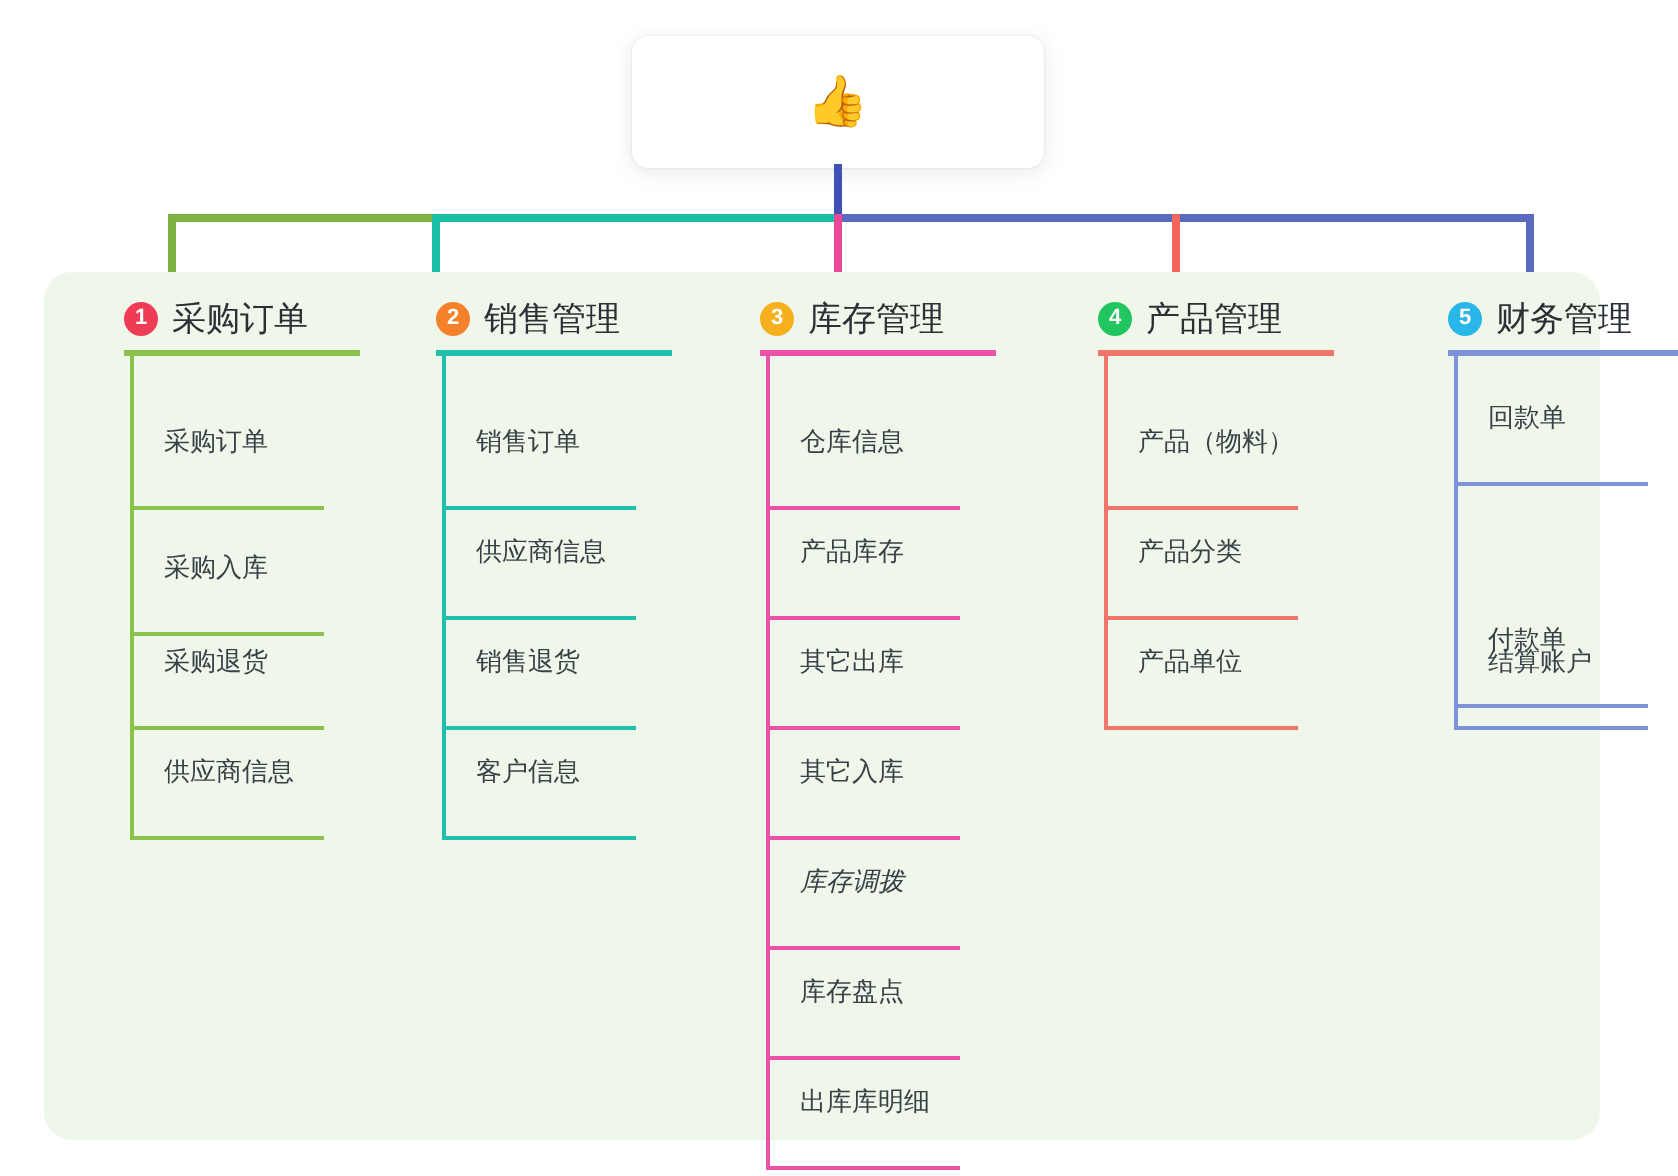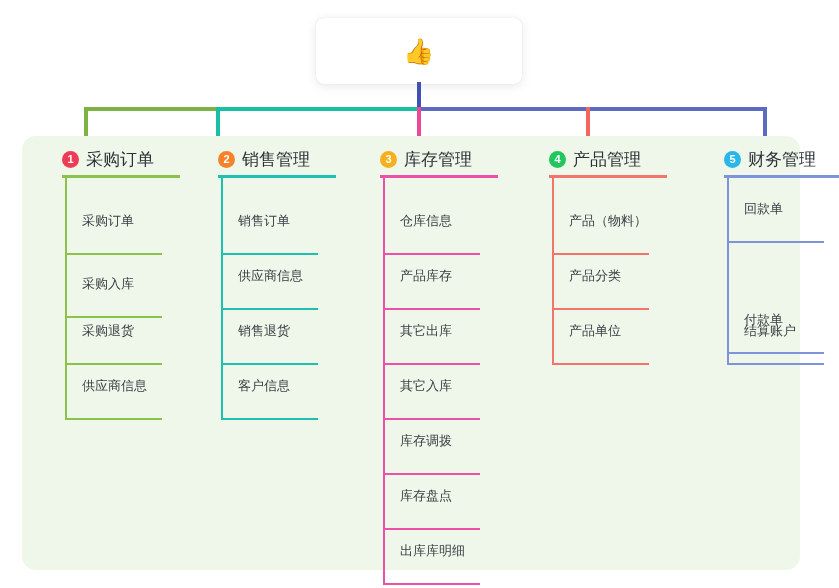--- a/index.html
+++ b/index.html
@@ -251,21 +251,21 @@
         <span class="leaf-underline" style="background: rgb(236, 81, 168);"></span>
       </div>
       <div class="leaf" style="top: 174px;">
         <span class="leaf-label">其它出库</span>
         <span class="leaf-underline" style="background: rgb(236, 81, 168);"></span>
       </div>
       <div class="leaf" style="top: 229px;">
         <span class="leaf-label">其它入库</span>
         <span class="leaf-underline" style="background: rgb(236, 81, 168);"></span>
       </div>
-      <div class="leaf" style="top: 284px;">
+      <div class="leaf" style="top: 284px; font-style: italic;">
         <span class="leaf-label">库存调拨</span>
         <span class="leaf-underline" style="background: rgb(236, 81, 168);"></span>
       </div>
       <div class="leaf" style="top: 339px;">
         <span class="leaf-label">库存盘点</span>
         <span class="leaf-underline" style="background: rgb(236, 81, 168);"></span>
       </div>
       <div class="leaf" style="top: 394px;">
         <span class="leaf-label">出库库明细</span>
         <span class="leaf-underline" style="background: rgb(236, 81, 168);"></span>

